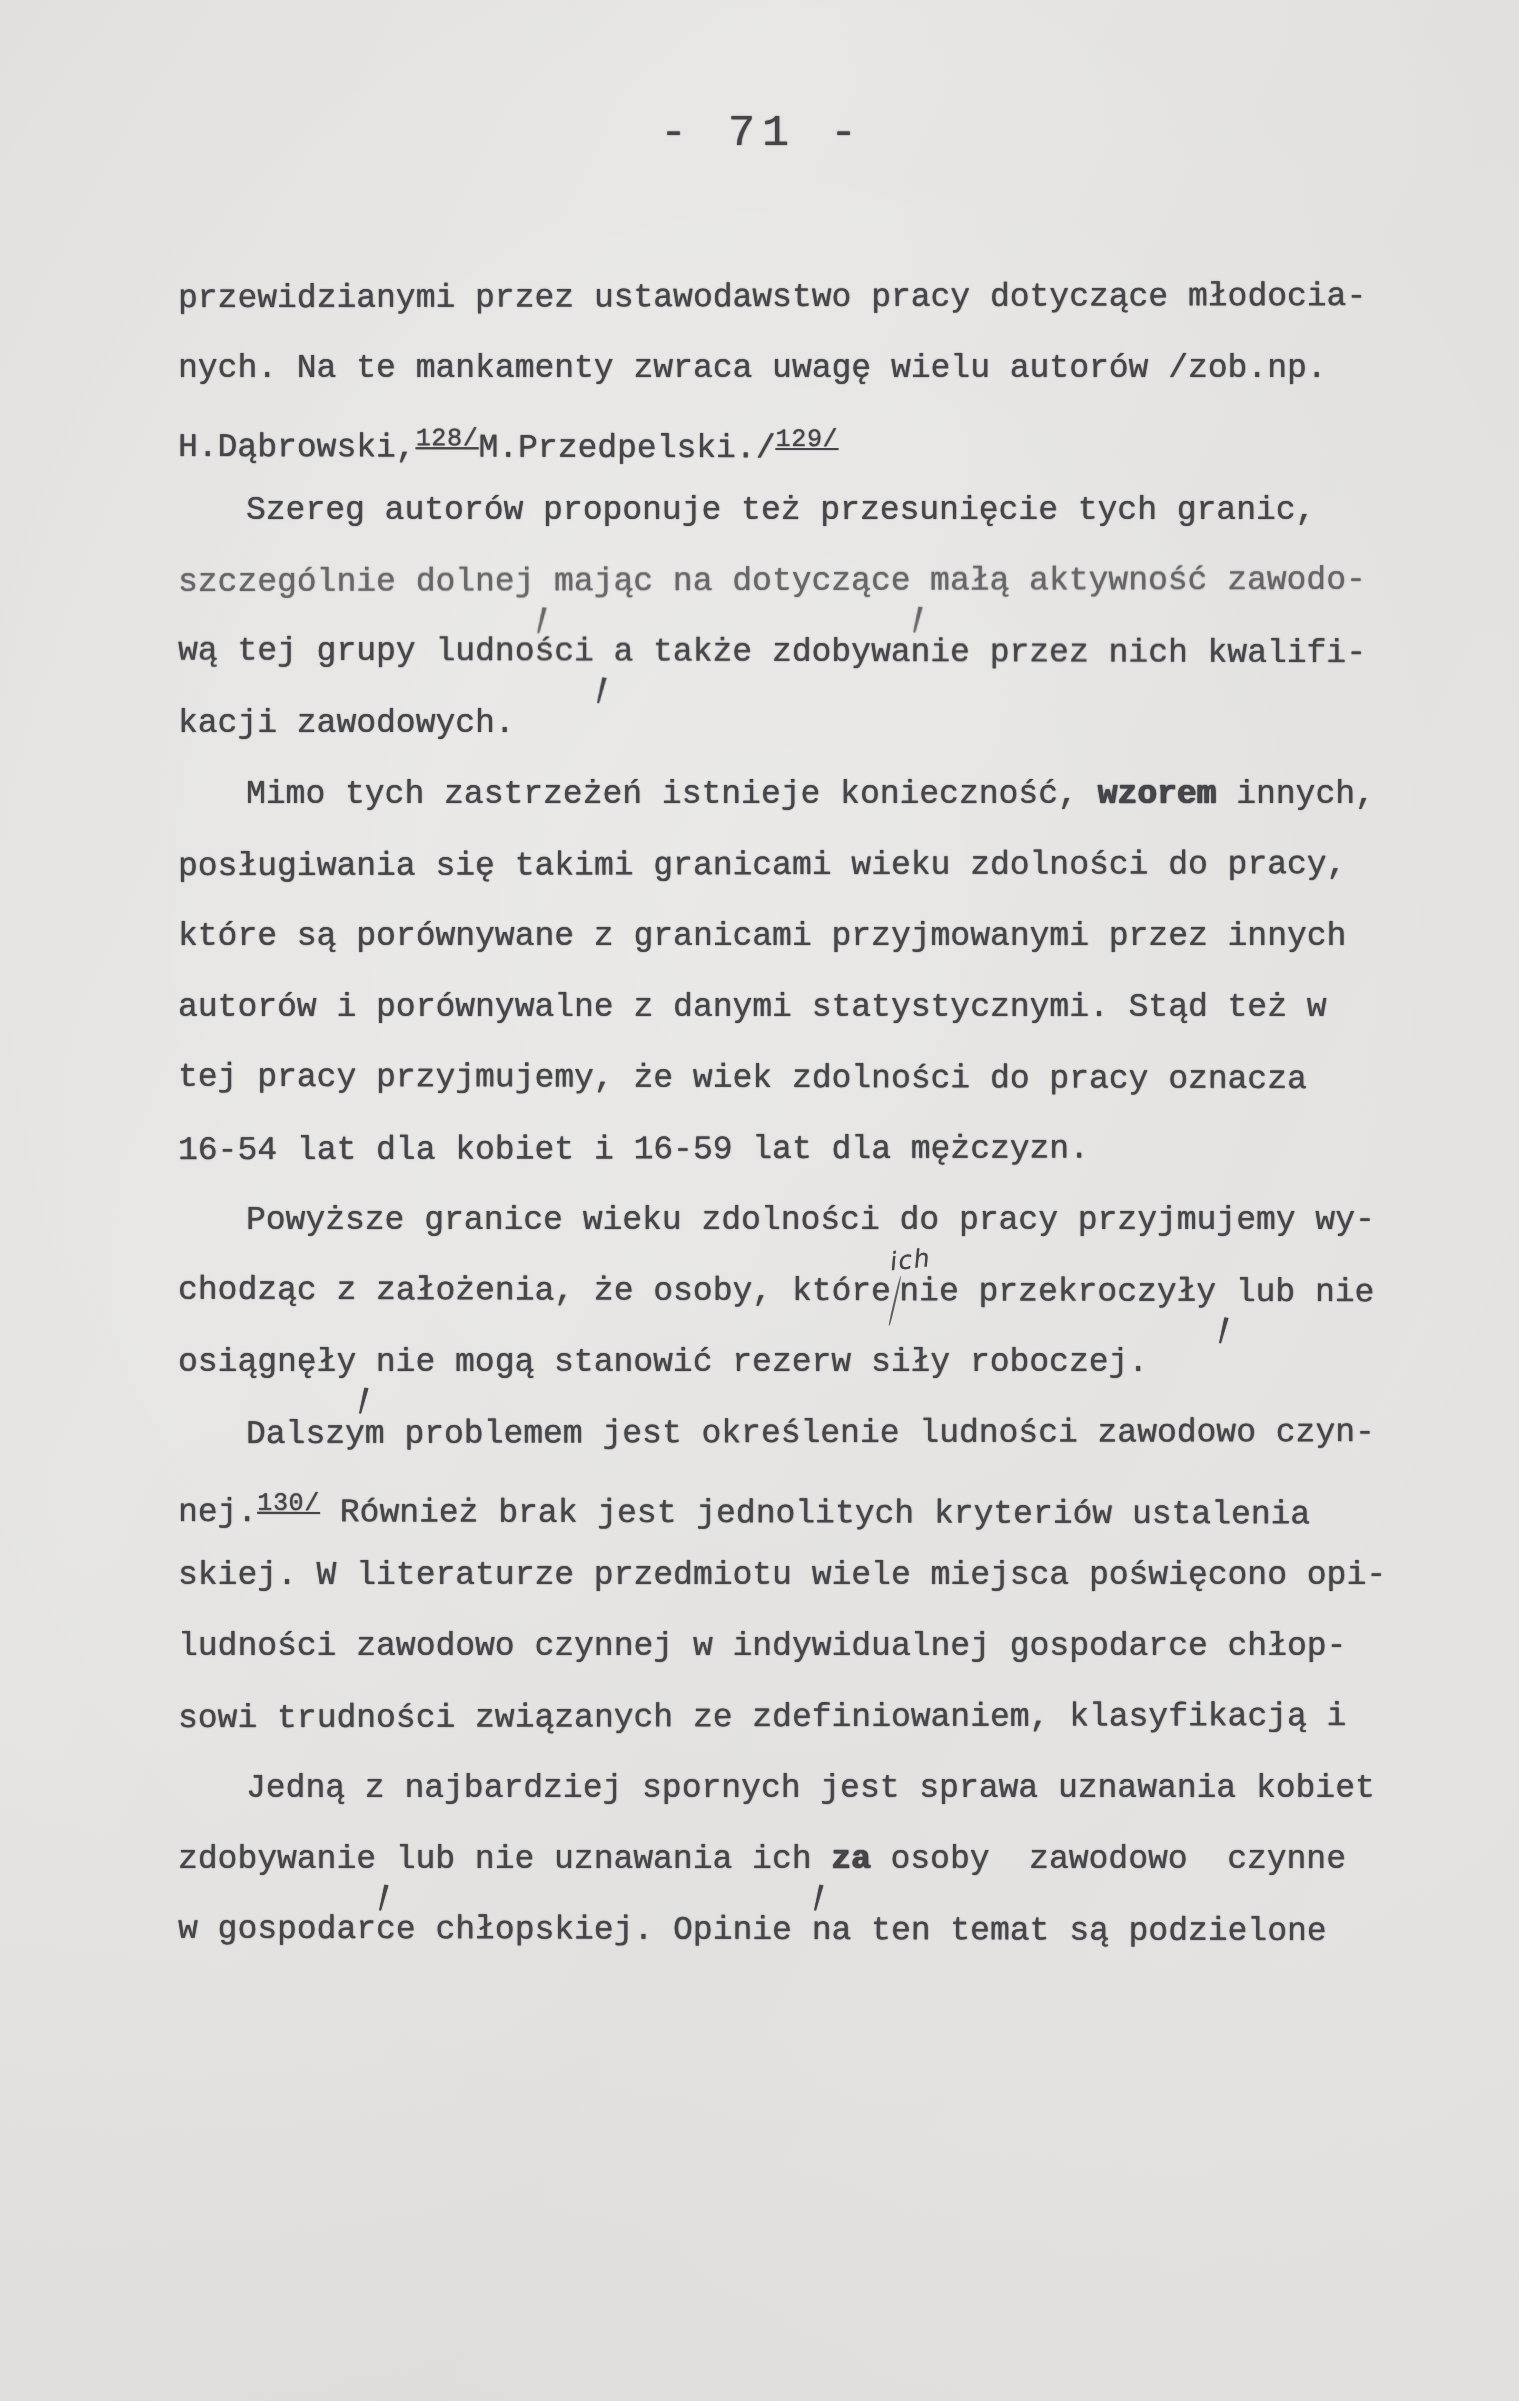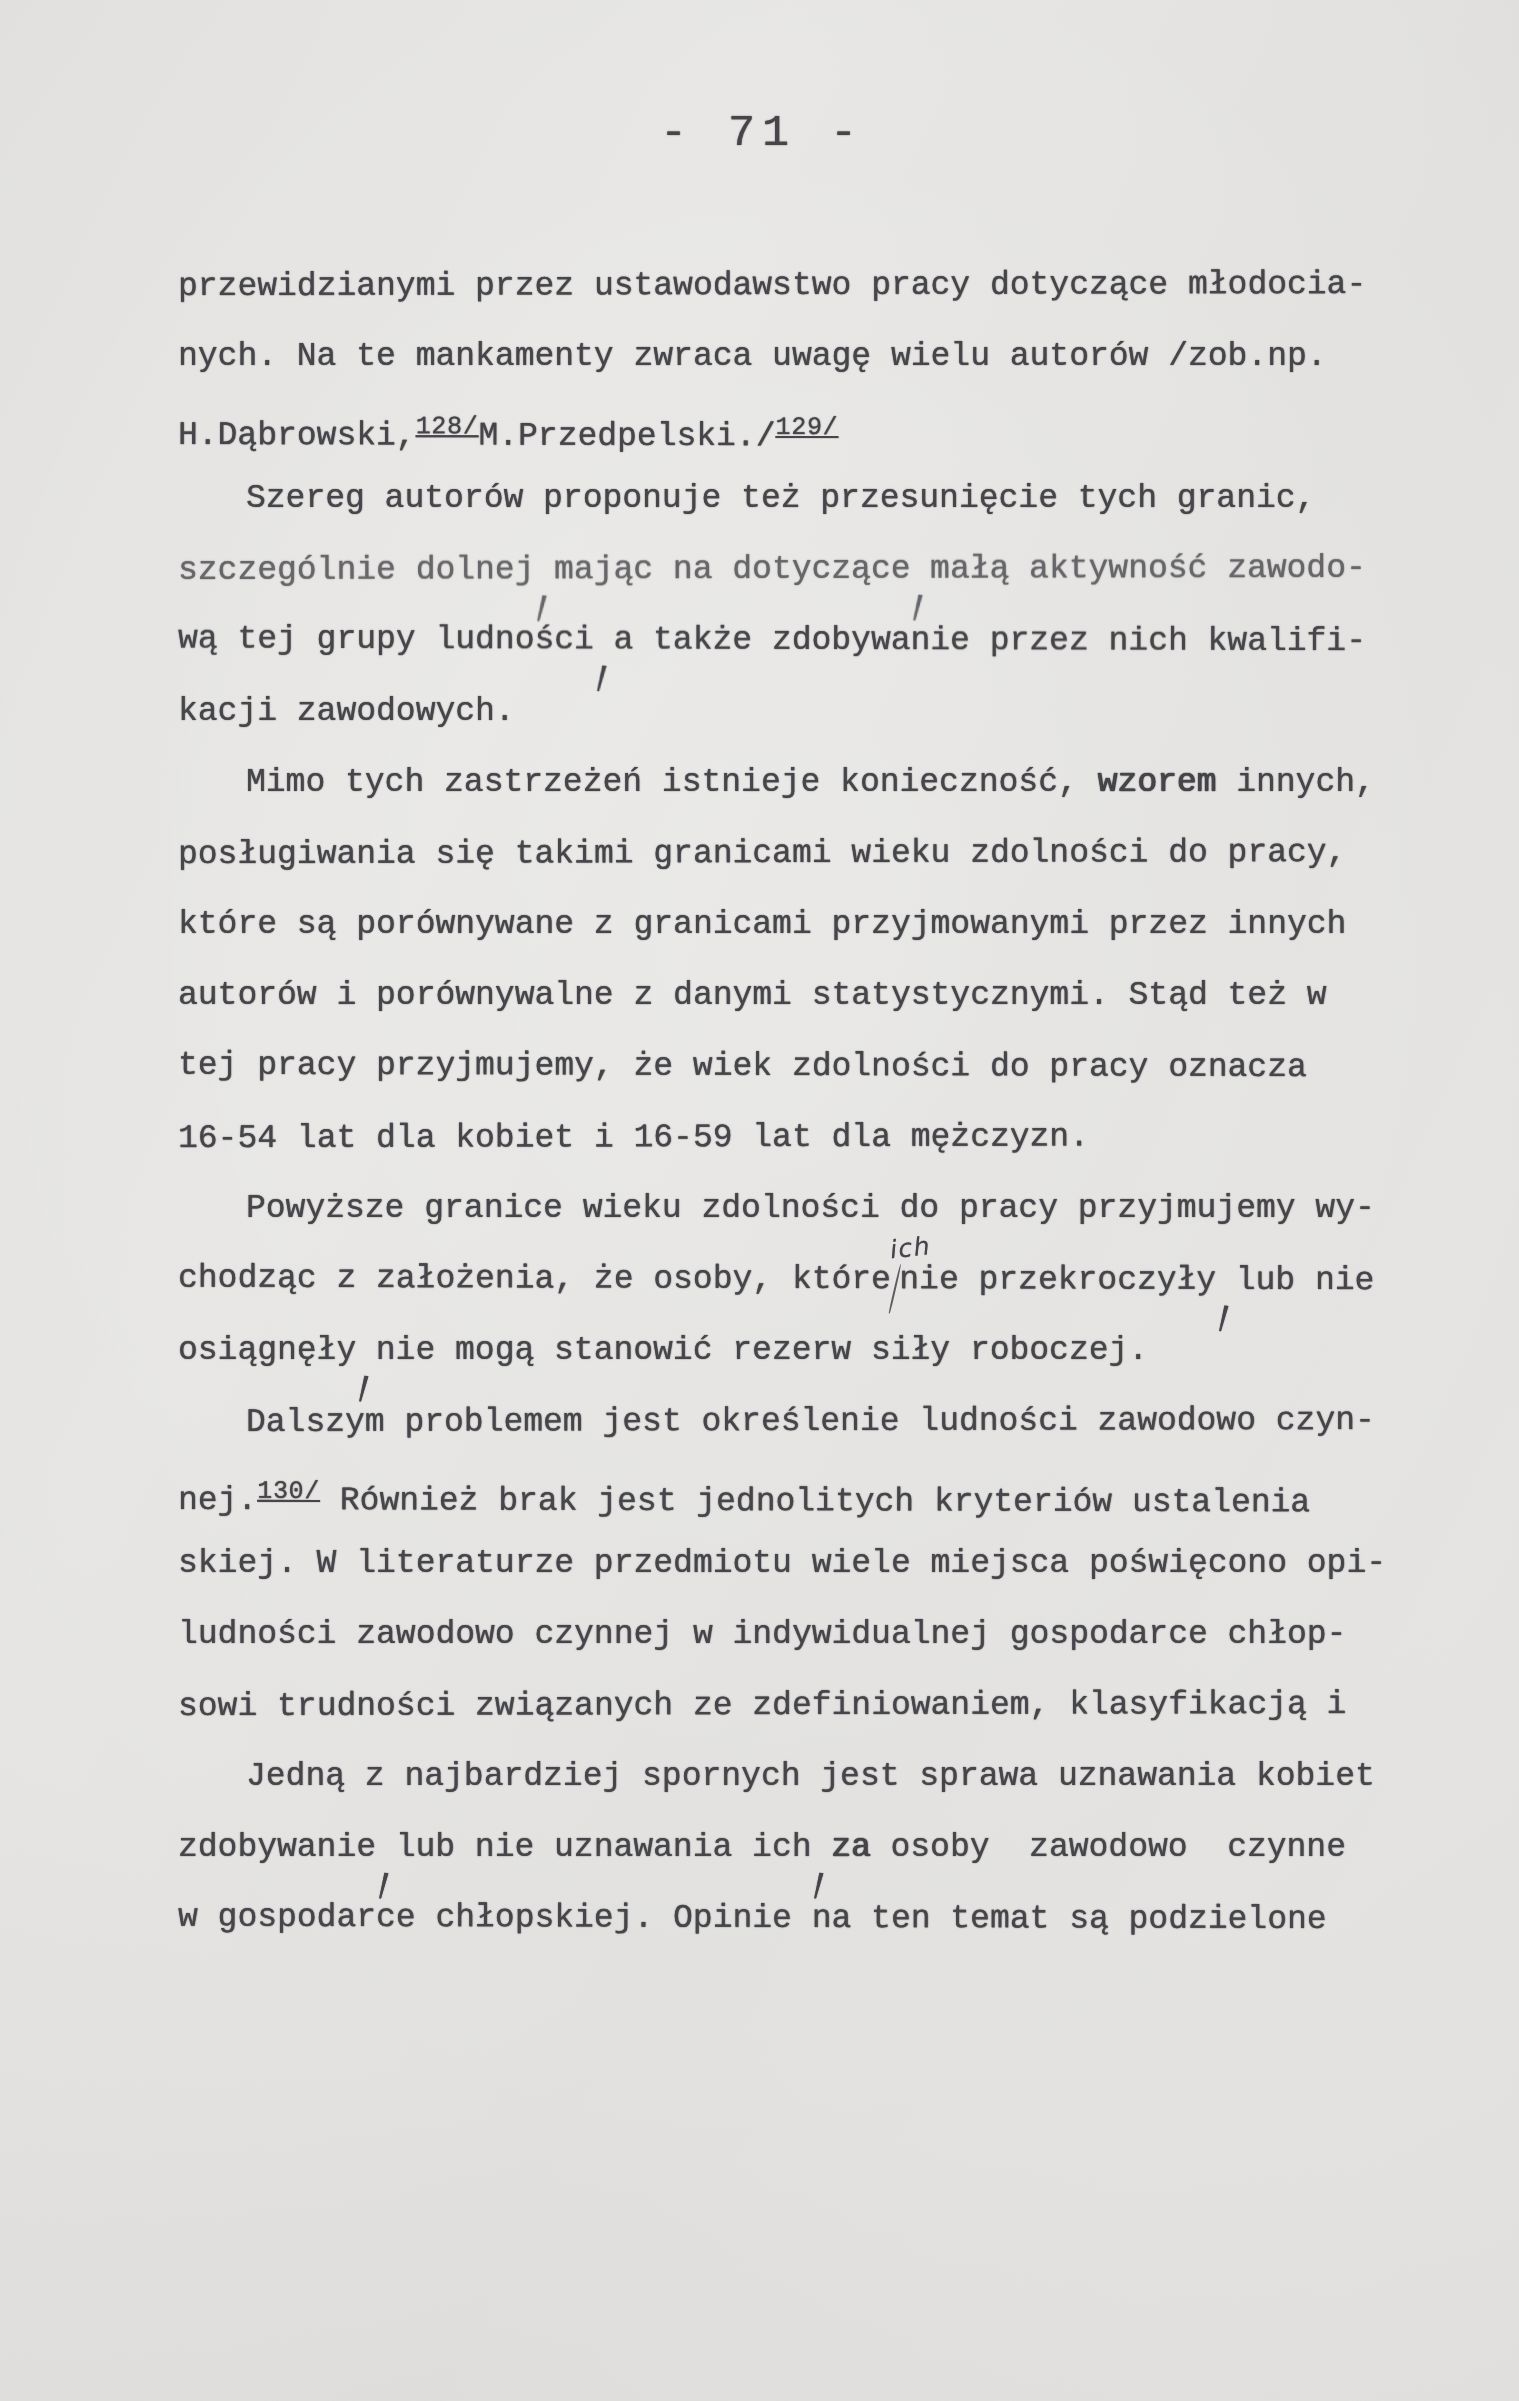--- a/index.html
+++ b/index.html
@@ -14,21 +14,21 @@
       radial-gradient(ellipse 140% 110% at 50% 38%, rgba(255,255,255,0.28) 0%, rgba(255,255,255,0.08) 45%, rgba(0,0,0,0.05) 100%),
       linear-gradient(115deg, rgba(0,0,0,0.015) 0%, rgba(255,255,255,0.03) 30%, rgba(0,0,0,0.02) 60%, rgba(255,255,255,0.02) 100%);
   }
   .page-number{
     position:absolute;left:660px;top:108px;
     font-size:45px;letter-spacing:7px;
     color:var(--ink,#46464a);
     text-shadow:0 0 1.4px rgba(50,50,55,.75), 0.4px 0.4px 0.7px rgba(50,50,55,.4);
   }
   .text-block{
-    position:absolute;left:178px;top:250px;width:1266px;
+    position:absolute;left:178px;top:262px;width:1266px;
     font-size:33px;line-height:71px;
     color:var(--ink,#46464a);
     text-shadow:0 0 1.3px rgba(52,52,58,.8), 0.5px 0.3px 0.8px rgba(52,52,58,.35);
     filter:blur(0.2px);
   }
   .line{white-space:pre;height:71px;}
   .line.indent{padding-left:68px;}
   .line.faint{opacity:.8;}
   .line:nth-child(3n){transform:rotate(.12deg);}
   .line:nth-child(4n+1){transform:rotate(-.1deg);}
@@ -39,21 +39,21 @@
   }
   .hc{
     display:inline-block;width:8.4px;margin:0 8.4px 0 2.8px;
     transform:translateY(15.5px) rotate(6deg) scaleY(2.6);
     transform-origin:top center;
     font-size:31px;line-height:0;
     color:var(--pencil,#46464c);
     text-shadow:0 0 0.7px rgba(52,52,58,.8);
   }
   .ov{
-    font-weight:normal;
+    font-weight:bold;
     text-shadow:0.8px 0 1.1px rgba(40,40,46,.9), -0.4px 0 0.8px rgba(40,40,46,.6), 0 0 1.4px rgba(40,40,46,.7);
     text-align:center;
   }
   .anchor{
     position:relative;display:inline-block;width:8.4px;height:7px;
   }
   .anchor::before{
     content:"";position:absolute;left:2.8px;top:-18.3px;width:2.1px;height:51px;
     background:var(--pencil,#46464c);transform:rotate(13deg);border-radius:60% 60% 40% 40%;
     opacity:.85;

